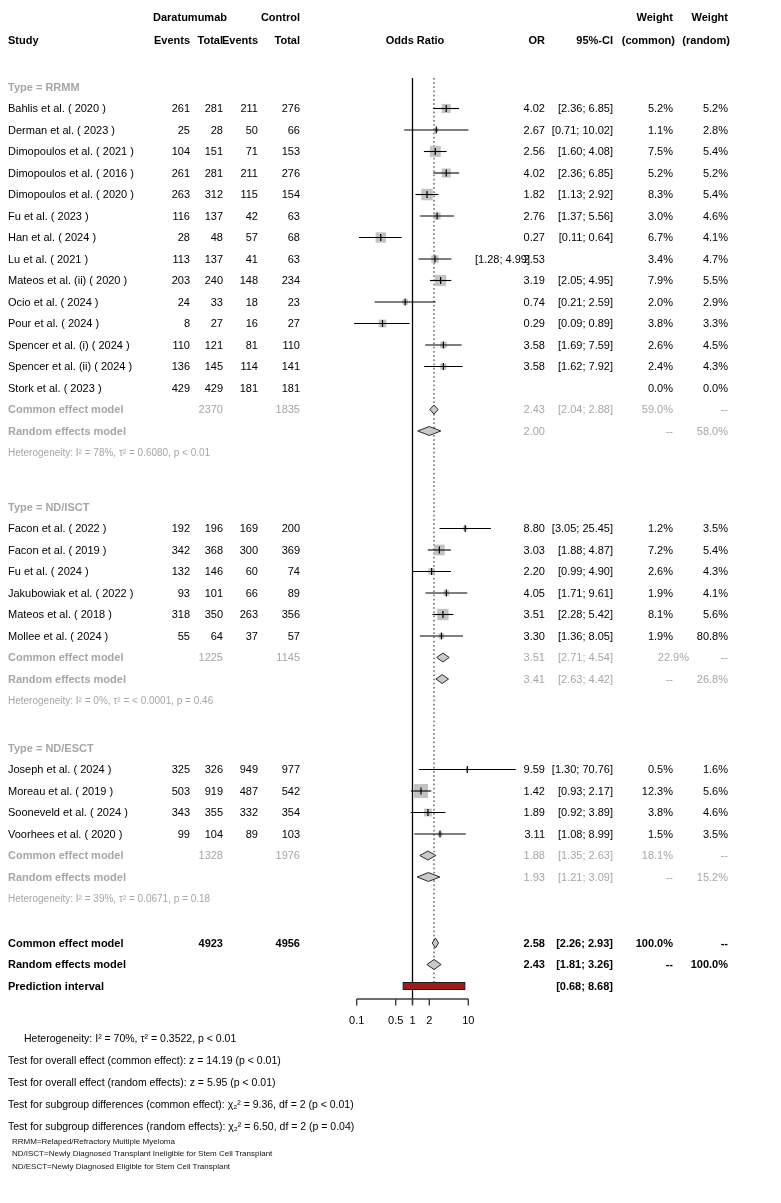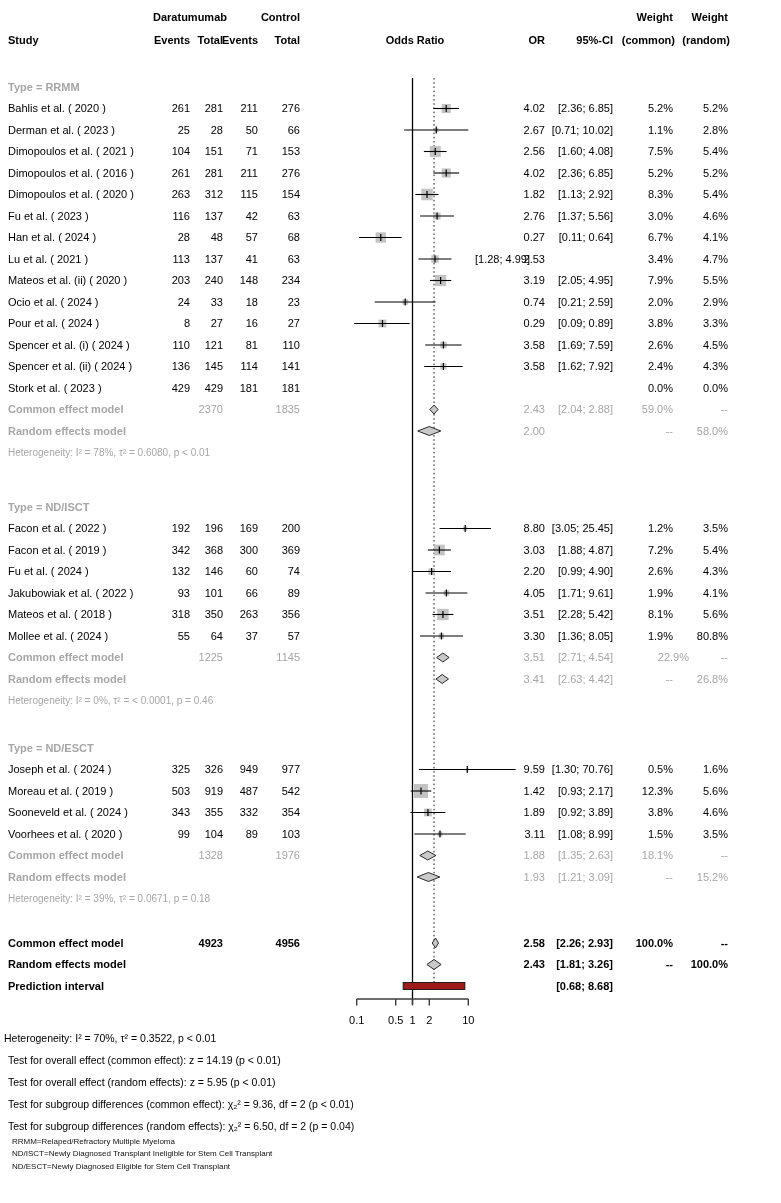--- a/index.html
+++ b/index.html
@@ -481,21 +481,21 @@
         <span class="cell b r" style="width: 613px;">[0.68; 8.68]</span>
       </div>
       <div class="row" style="top: 1012.5px;">
         <span class="cell c" style="left: 331.7px; width: 50px;">0.1</span>
         <span class="cell c" style="left: 370.703px; width: 50px;">0.5</span>
         <span class="cell c" style="left: 387.5px; width: 50px;">1</span>
         <span class="cell c" style="left: 404.297px; width: 50px;">2</span>
         <span class="cell c" style="left: 443.3px; width: 50px;">10</span>
       </div>
       <div class="row" style="top: 1030.5px;">
-        <span class="cell st" style="left: 4px;">Heterogeneity: I² = 70%, τ² = 0.3522, p &lt; 0.01</span>
+        <span class="cell st" style="left: 24px;">Heterogeneity: I² = 70%, τ² = 0.3522, p &lt; 0.01</span>
       </div>
       <div class="row" style="top: 1052.5px;">
         <span class="cell st" style="left: 8px;">Test for overall effect (common effect): z = 14.19 (p &lt; 0.01)</span>
       </div>
       <div class="row" style="top: 1074.5px;">
         <span class="cell st" style="left: 8px;">Test for overall effect (random effects): z = 5.95 (p &lt; 0.01)</span>
       </div>
       <div class="row" style="top: 1096.5px;">
         <span class="cell st" style="left: 8px;">Test for subgroup differences (common effect): χ₂² = 9.36, df = 2 (p &lt; 0.01)</span>
       </div>

